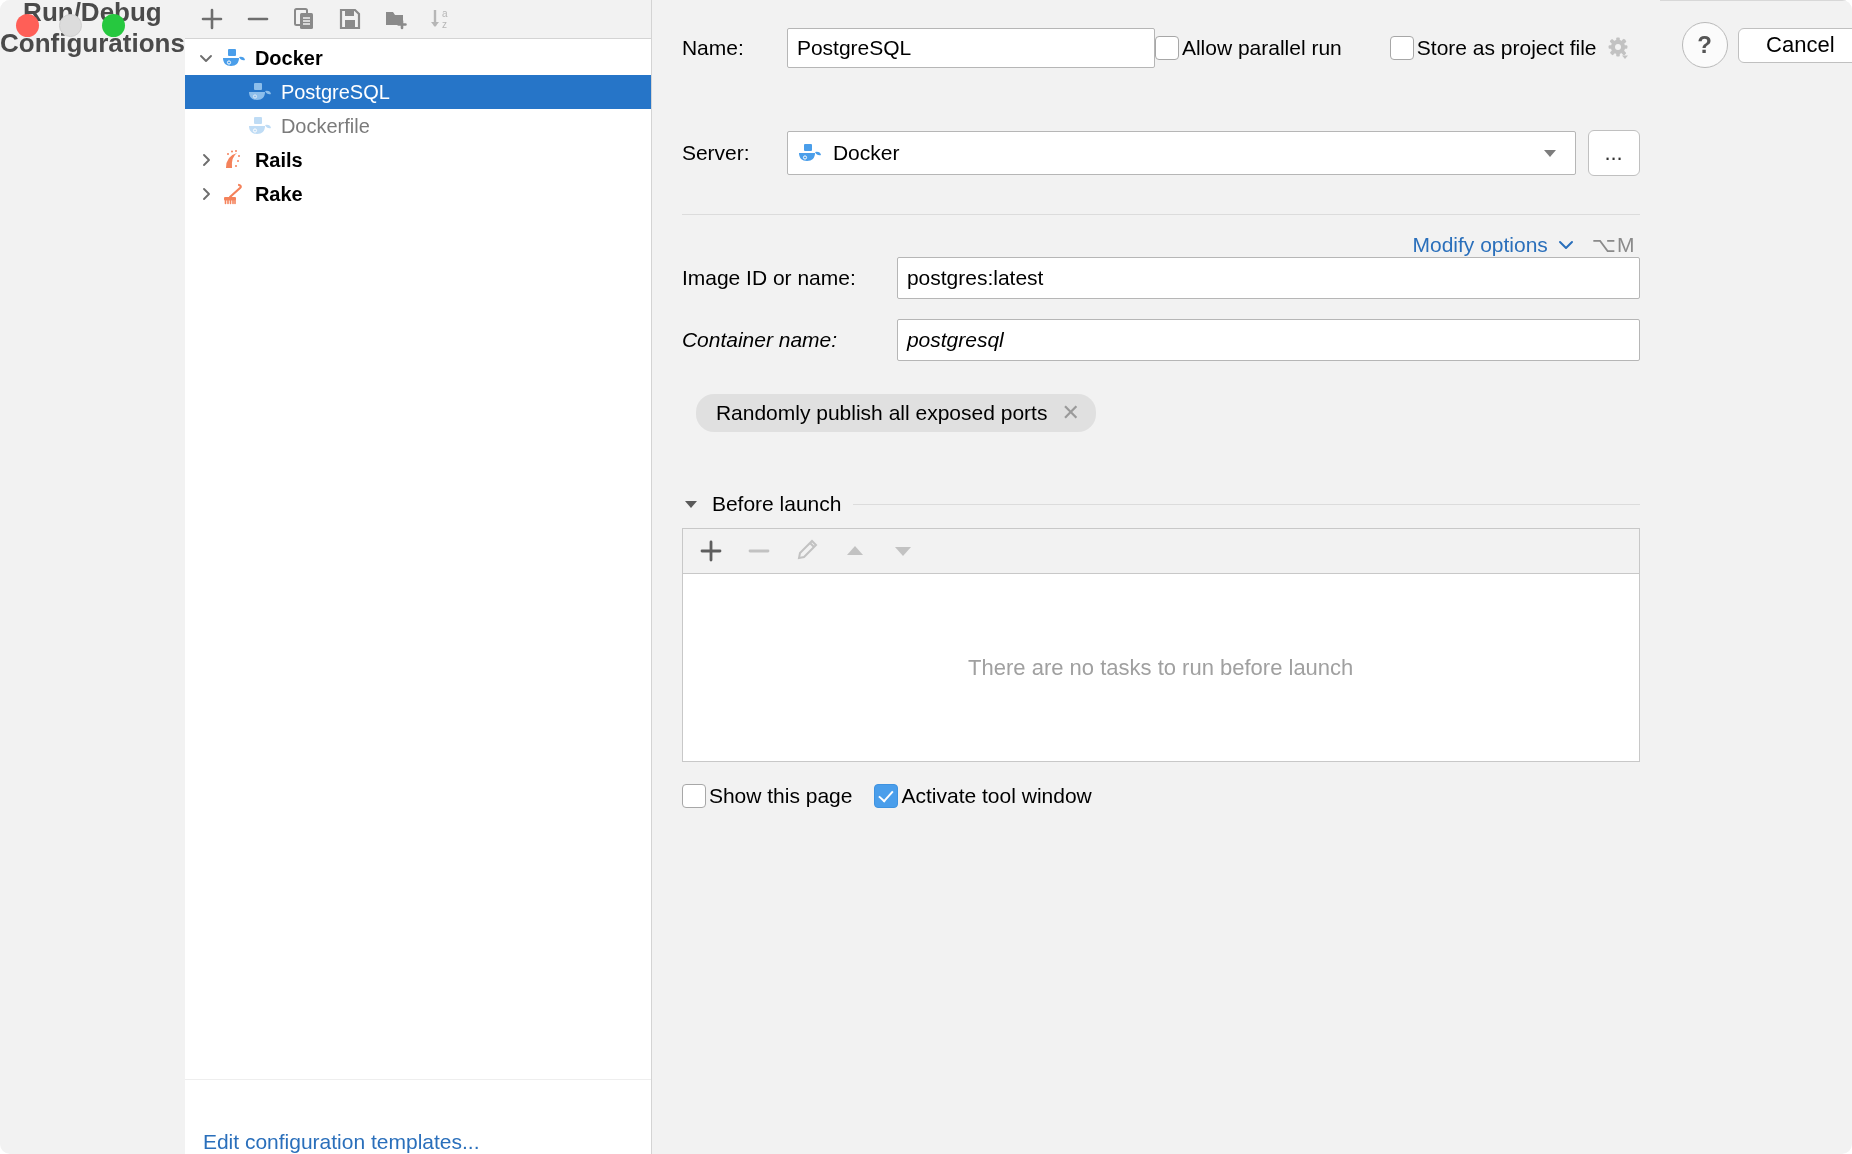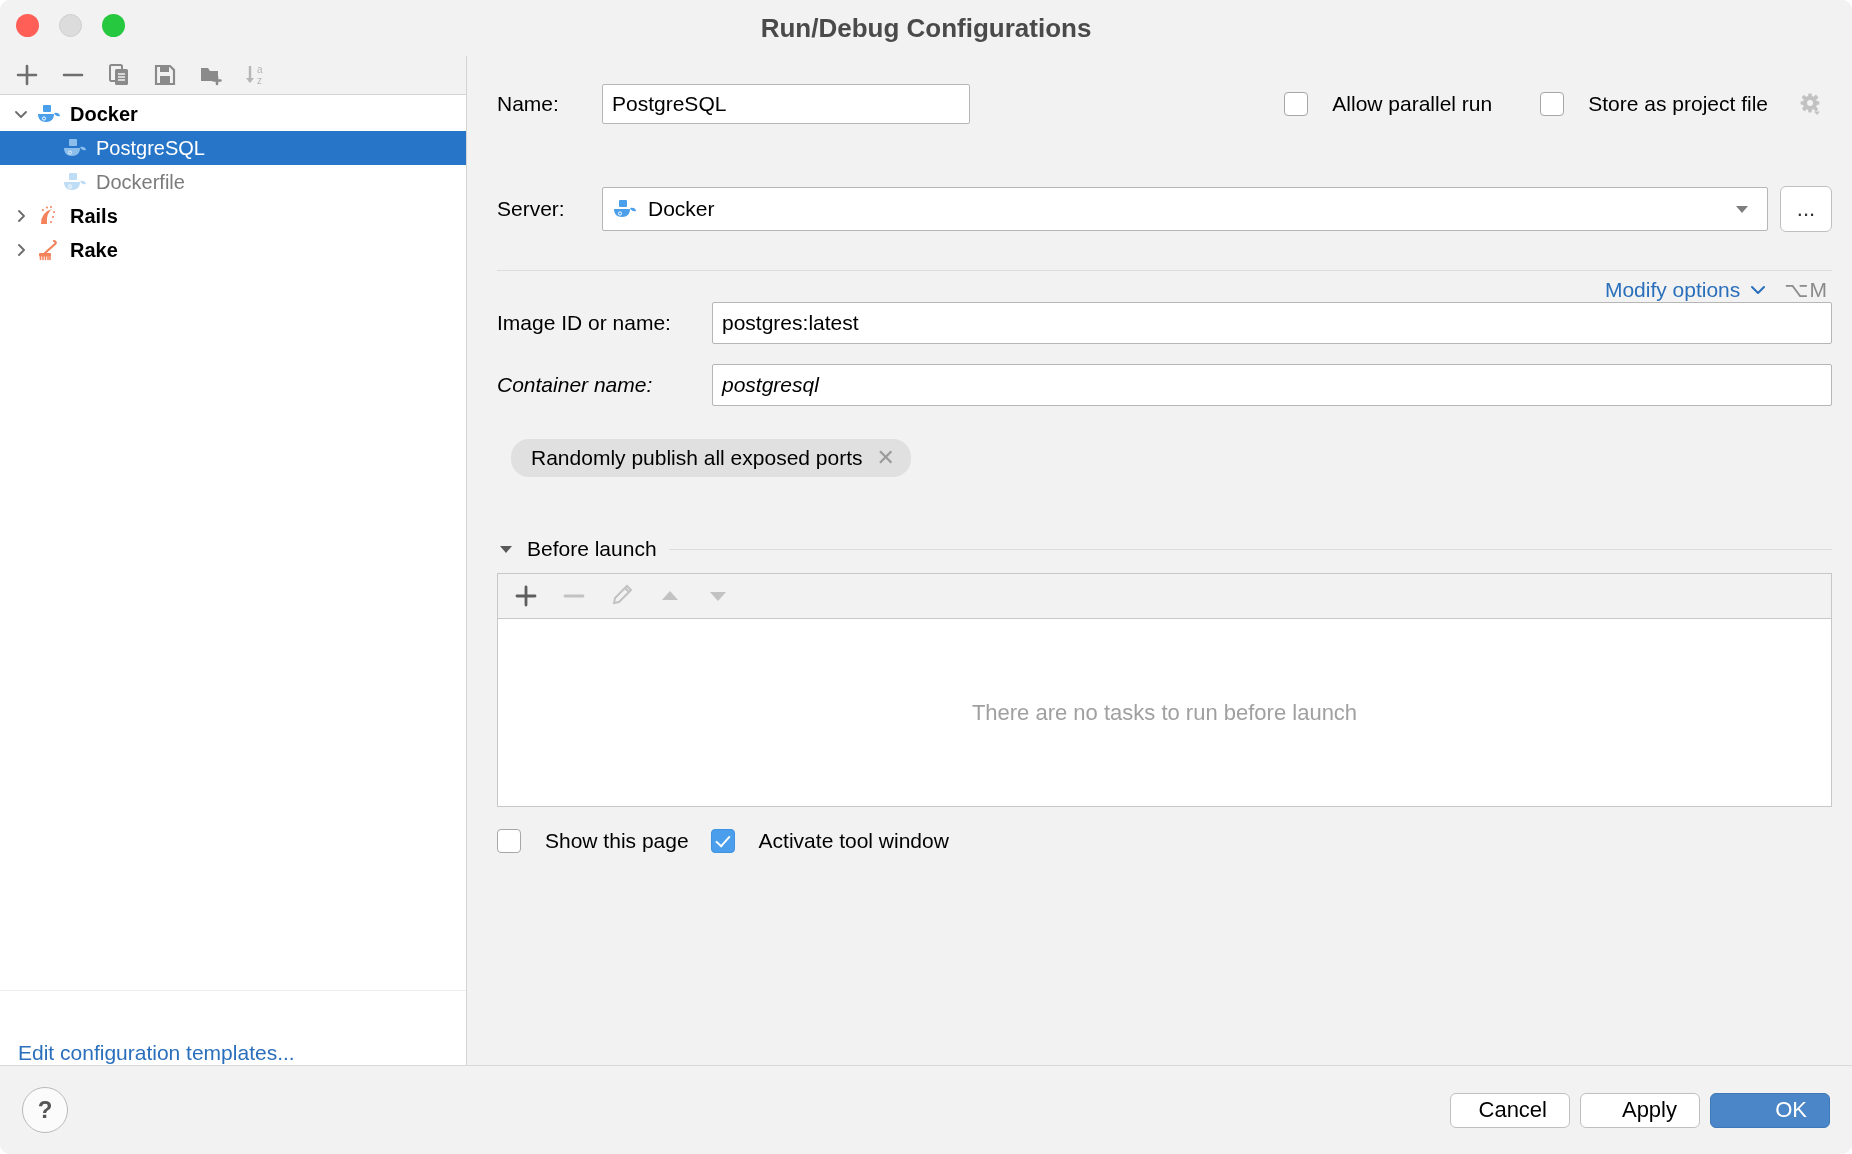--- a/index.html
+++ b/index.html
@@ -7,21 +7,21 @@
     width: 1852px; height: 1154px;
     overflow: hidden;
     background: #ffffff;
     font-family: "Liberation Sans", sans-serif;
     -webkit-font-smoothing: antialiased;
   }
   .window {
     position: relative;
     width: 1852px; height: 1154px;
     background: #f2f2f2;
-    display: flex; flex-direction: column;
+    display: flex; flex-direction: row;
     border-radius: 10px;
     overflow: hidden;
   }
 
   
   .titlebar {
     position: relative;
     height: 56px; min-height: 56px;
     background: #f2f2f2;
     display: flex; align-items: center;
@@ -140,31 +140,31 @@
   }
   .cb.checked {
     background: #4a9eeb; border-color: #3f93e0;
   }
   .cb.checked::after {
     content: "";
     width: 6px; height: 12px;
     border: solid #fff; border-width: 0 2.6px 2.6px 0;
     transform: rotate(42deg) translate(-1px,-1px);
   }
-  .cb-row { display: flex; align-items: center; gap: 24px; }
+  .cb-row { display: flex; align-items: center; gap: 3px; }
   .cb-text { font-size: 21px; color: #000; white-space: nowrap; }
 
   .divider {
     height: 1px; background: #dcdcdc;
     margin: 18px 0 0 0;
   }
 
   .modify-line {
     display: flex; align-items: center; justify-content: flex-end;
-    gap: 16px; margin-top: 7px; padding-right: 4px;
+    gap: 16px; margin-top: 18px; padding-right: 4px;
   }
   .modify-link { color: #2a6fbb; font-size: 21px; cursor: default; }
   .shortcut { color: #8b8b8b; font-size: 21px; letter-spacing: 1px; }
 
   .chip {
     display: inline-flex; align-items: center; gap: 14px;
     background: #e0e0e0; border-radius: 18px;
     height: 38px; padding: 0 16px 0 20px;
     font-size: 21px; color: #000;
   }

